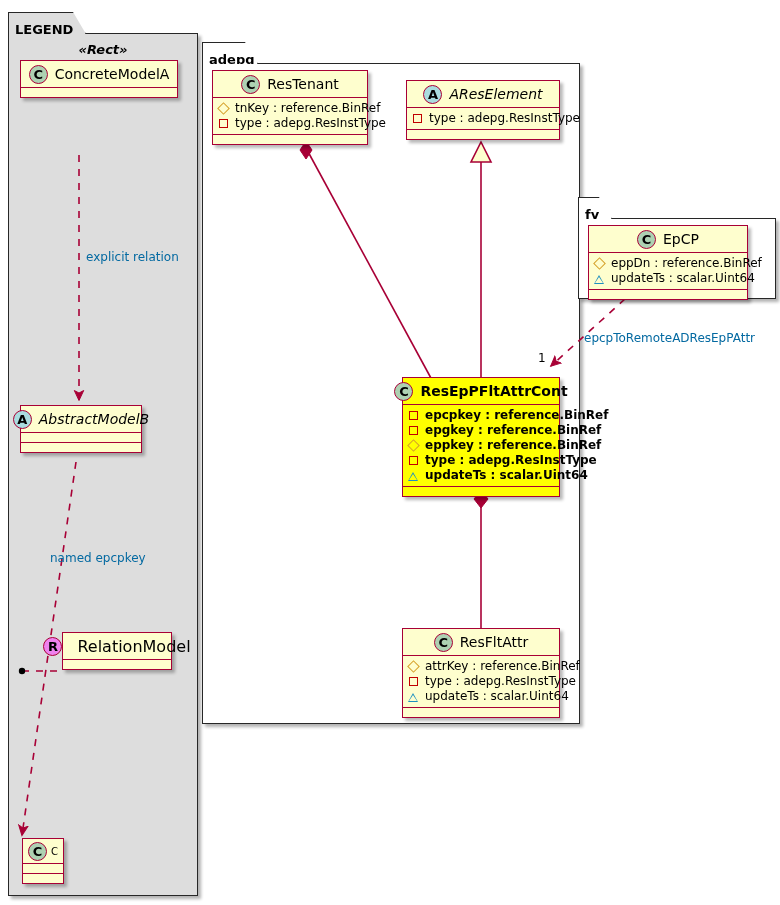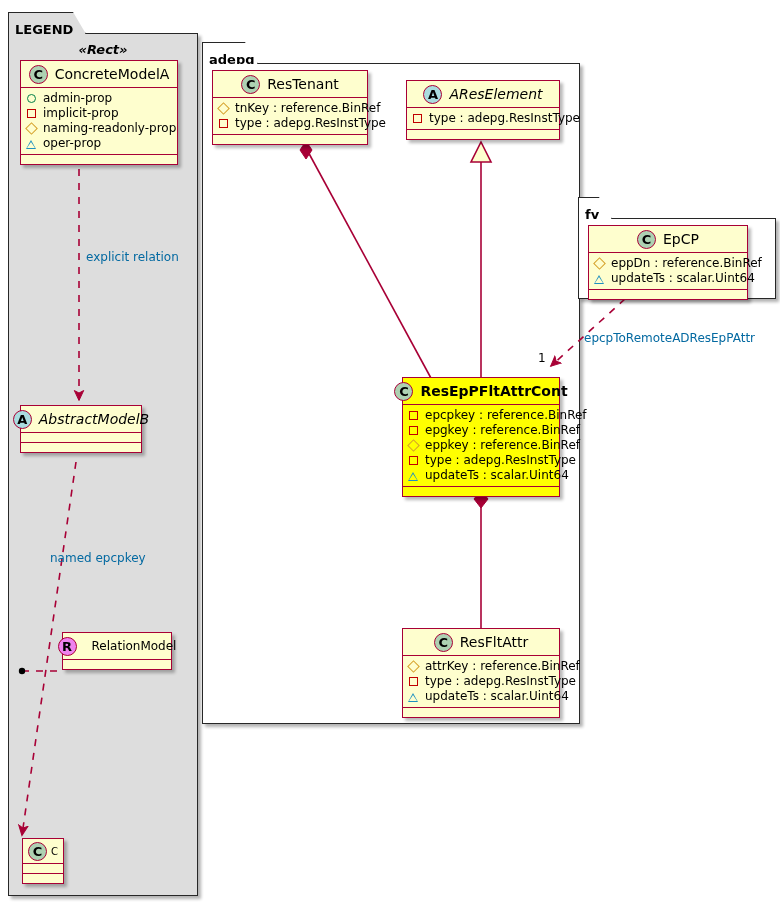--- a/index.html
+++ b/index.html
@@ -119,21 +119,21 @@
 
   .attr {
     display: flex;
     align-items: center;
     gap: 6px;
     font-size: 12px;
     color: #000;
     line-height: 15px;
     white-space: nowrap;
   }
-  .cls.hl .attr { font-weight: normal; text-align: center; }
+  .cls.hl .attr { font-weight: bold; text-align: center; }
 
   .gl { width: 11px; height: 11px; flex: 0 0 auto; position: relative; }
   .gl.circle  { border: 1.4px solid #038048; border-radius: 50%; width: 9px; height: 9px; margin: 1px; box-sizing: border-box; }
   .gl.square  { border: 1.4px solid #B8861B; width: 9px; height: 9px; margin: 1px; box-sizing: border-box; border-color:#C00000; }
   .gl.diamond { width: 9px; height: 9px; margin: 1px; box-sizing: border-box; border: 1.4px solid #D5A029; transform: rotate(45deg); }
   .gl.triangle{ width: 0; height: 0; margin: 2px 1px 1px 0px;
                 border-left: 5.5px solid transparent; border-right: 5.5px solid transparent;
                 border-bottom: 9px solid transparent; position: relative; }
   .gl.triangle::after {
     content: ""; position: absolute; left: -5.5px; top: 0px;
@@ -211,54 +211,36 @@
     <path d="M625,299 L551,366" stroke="#A80036" stroke-width="1.6" stroke-dasharray="7,7" fill="none" marker-end="url(#solid-arrow)"></path>
   </svg>
 
   <div class="stereotype" style="left:20px; top:42px; width:166px;">«Rect»</div>
 
   <div class="cls" style="left:20px; top:60px; width:158px;">
     <div class="cls-head">
       <span class="badge c">C</span>
       <span class="cls-name">ConcreteModelA</span>
     </div>
-    <div class="cls-attrs">
-      <div class="attr">
-        <span class="gl circle"></span>
-        <span>admin-prop</span>
-      </div>
-      <div class="attr">
-        <span class="gl square"></span>
-        <span>implicit-prop</span>
-      </div>
-      <div class="attr">
-        <span class="gl diamond"></span>
-        <span>naming-readonly-prop</span>
-      </div>
-      <div class="attr">
-        <span class="gl triangle"></span>
-        <span>oper-prop</span>
-      </div>
-    </div>
     <div class="cls-foot"></div>
   </div>
 
   <div class="cls" style="left:20px; top:405px; width:122px;">
     <div class="cls-head">
       <span class="badge a">A</span>
       <span class="cls-name abstract">AbstractModelB</span>
     </div>
     <div class="cls-attrs empty"></div>
     <div class="cls-foot"></div>
   </div>
 
   <div class="cls" style="left:62px; top:632px; width:110px;">
     <div class="cls-head">
       <span class="badge r">R</span>
-      <span class="cls-name" style="font-size:12px;padding-left:8px;">RelationModel</span>
+      <span class="cls-name" style="font-size:16px;padding-left:8px;">RelationModel</span>
     </div>
     <div class="cls-foot"></div>
   </div>
 
   <div class="cls" style="left:22px; top:838px; width:42px;">
     <div class="cls-head" style="height:25px; gap:4px; padding:0 4px;">
       <span class="badge c">C</span>
       <span class="cls-name tiny">C</span>
     </div>
     <div class="cls-attrs empty"></div>

